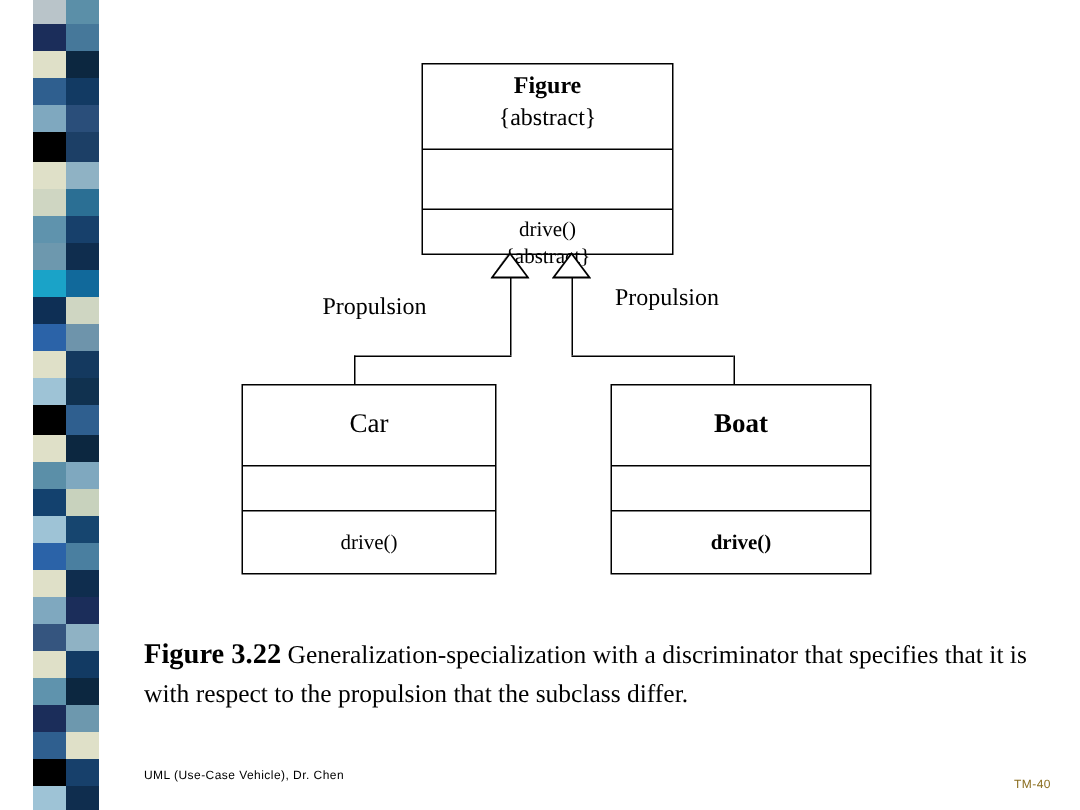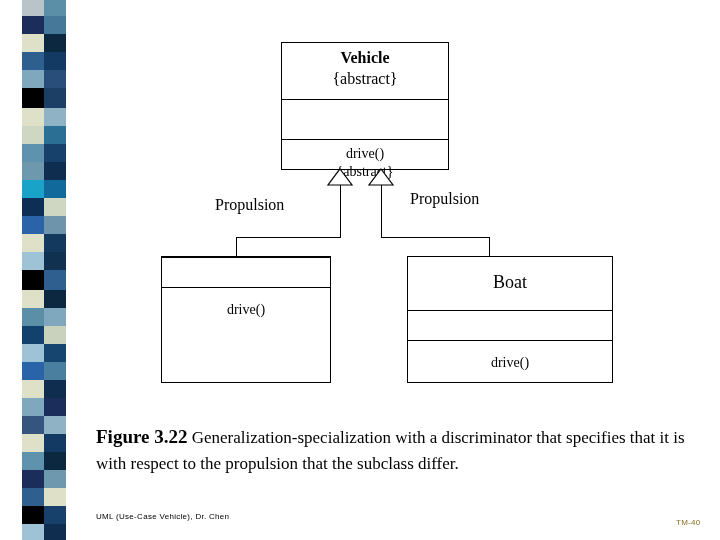--- a/index.html
+++ b/index.html
@@ -182,37 +182,38 @@
     <div class="tile" style="left: 44px; top: 488px; width: 22px; height: 18px; background: rgb(223, 224, 200);"></div>
     <div class="tile" style="left: 22px; top: 506px; width: 22px; height: 18px; background: rgb(0, 0, 0);"></div>
     <div class="tile" style="left: 44px; top: 506px; width: 22px; height: 18px; background: rgb(23, 64, 107);"></div>
     <div class="tile" style="left: 22px; top: 524px; width: 22px; height: 16px; background: rgb(158, 195, 214);"></div>
     <div class="tile" style="left: 44px; top: 524px; width: 22px; height: 16px; background: rgb(15, 45, 78);"></div>
   </div>
 
 <div id="diagram">
 
   <div class="uml-box" style="left:281px; top:42px; width:168px; height:128px;">
-    <div class="uml-name bold" style="height:26px;">Vehicle</div>
+    <div class="uml-name bold" style="height:26px;">Figure</div>
     <div class="uml-name" style="height:30px; padding-top:0;">{abstract}</div>
     <div class="uml-compartment" style="height:40px;"></div>
     <div class="uml-compartment uml-ops" style="height:30px;">
       <div>drive()</div>
       <div>{abstract}</div>
     </div>
   </div>
 
   <div class="uml-box" style="left:161px; top:256px; width:170px; height:127px;">
+    <div class="uml-name" style="height:53px; padding-top:16px; font-size:18px;">Car</div>
     <div class="uml-compartment" style="height:30px;"></div>
     <div class="uml-compartment uml-ops" style="height:44px; padding-top:13px;">
       <div>drive()</div>
     </div>
   </div>
 
-  <div class="uml-box" style="left:407px; top:256px; width:206px; height:127px;">
+  <div class="uml-box" style="left:407px; top:256px; width:174px; height:127px;font-weight:bold;">
     <div class="uml-name" style="height:53px; padding-top:16px; font-size:18px;">Boat</div>
     <div class="uml-compartment" style="height:30px;"></div>
     <div class="uml-compartment uml-ops" style="height:44px; padding-top:13px;">
       <div>drive()</div>
     </div>
   </div>
 
   <div class="arrow-tri" style="left:329px; top:170px; border-left:9px solid transparent; border-right:9px solid transparent; border-bottom:13px solid #ffffff; filter:drop-shadow(0 0 0 #000);"></div>
   <svg style="position:absolute; left:327px; top:168px;" width="26" height="18" viewBox="0 0 26 18">
     <polygon points="13,1 25,17 1,17" fill="#ffffff" stroke="#000000" stroke-width="1.2"></polygon>

